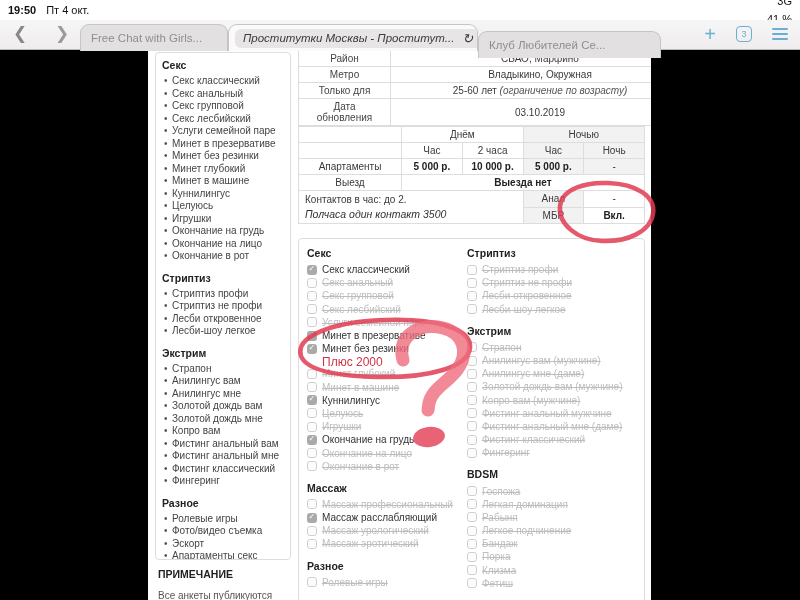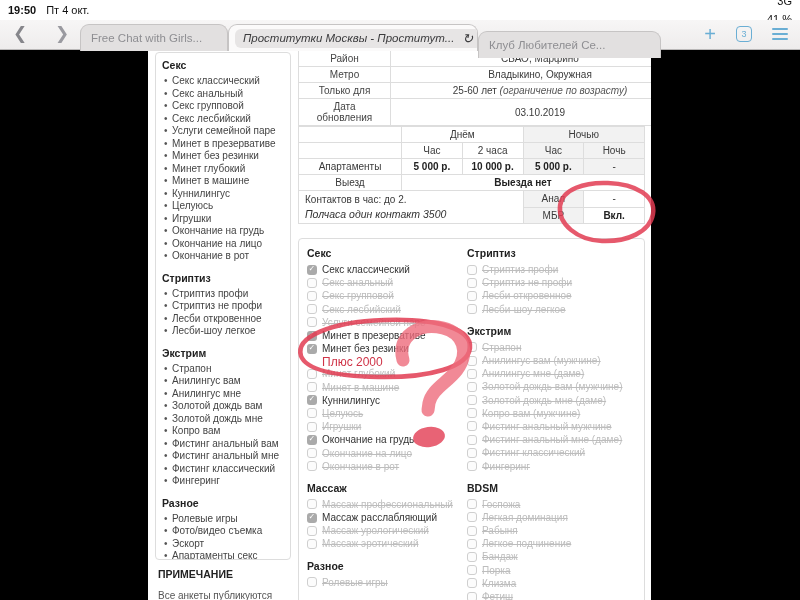--- a/index.html
+++ b/index.html
@@ -415,24 +415,20 @@
           <div class="svc-item off">
             <span class="cb"></span>
             <span class="svc-lbl">Анилингус мне (даме)</span>
           </div>
           <div class="svc-item off">
             <span class="cb"></span>
             <span class="svc-lbl">Золотой дождь вам (мужчине)</span>
           </div>
           <div class="svc-item off">
             <span class="cb"></span>
-            <span class="svc-lbl">Золотой дождь мне (даме)</span>
-          </div>
-          <div class="svc-item off">
-            <span class="cb"></span>
             <span class="svc-lbl">Копро вам (мужчине)</span>
           </div>
           <div class="svc-item off">
             <span class="cb"></span>
             <span class="svc-lbl">Фистинг анальный мужчине</span>
           </div>
           <div class="svc-item off">
             <span class="cb"></span>
             <span class="svc-lbl">Фистинг анальный мне (даме)</span>
           </div>

